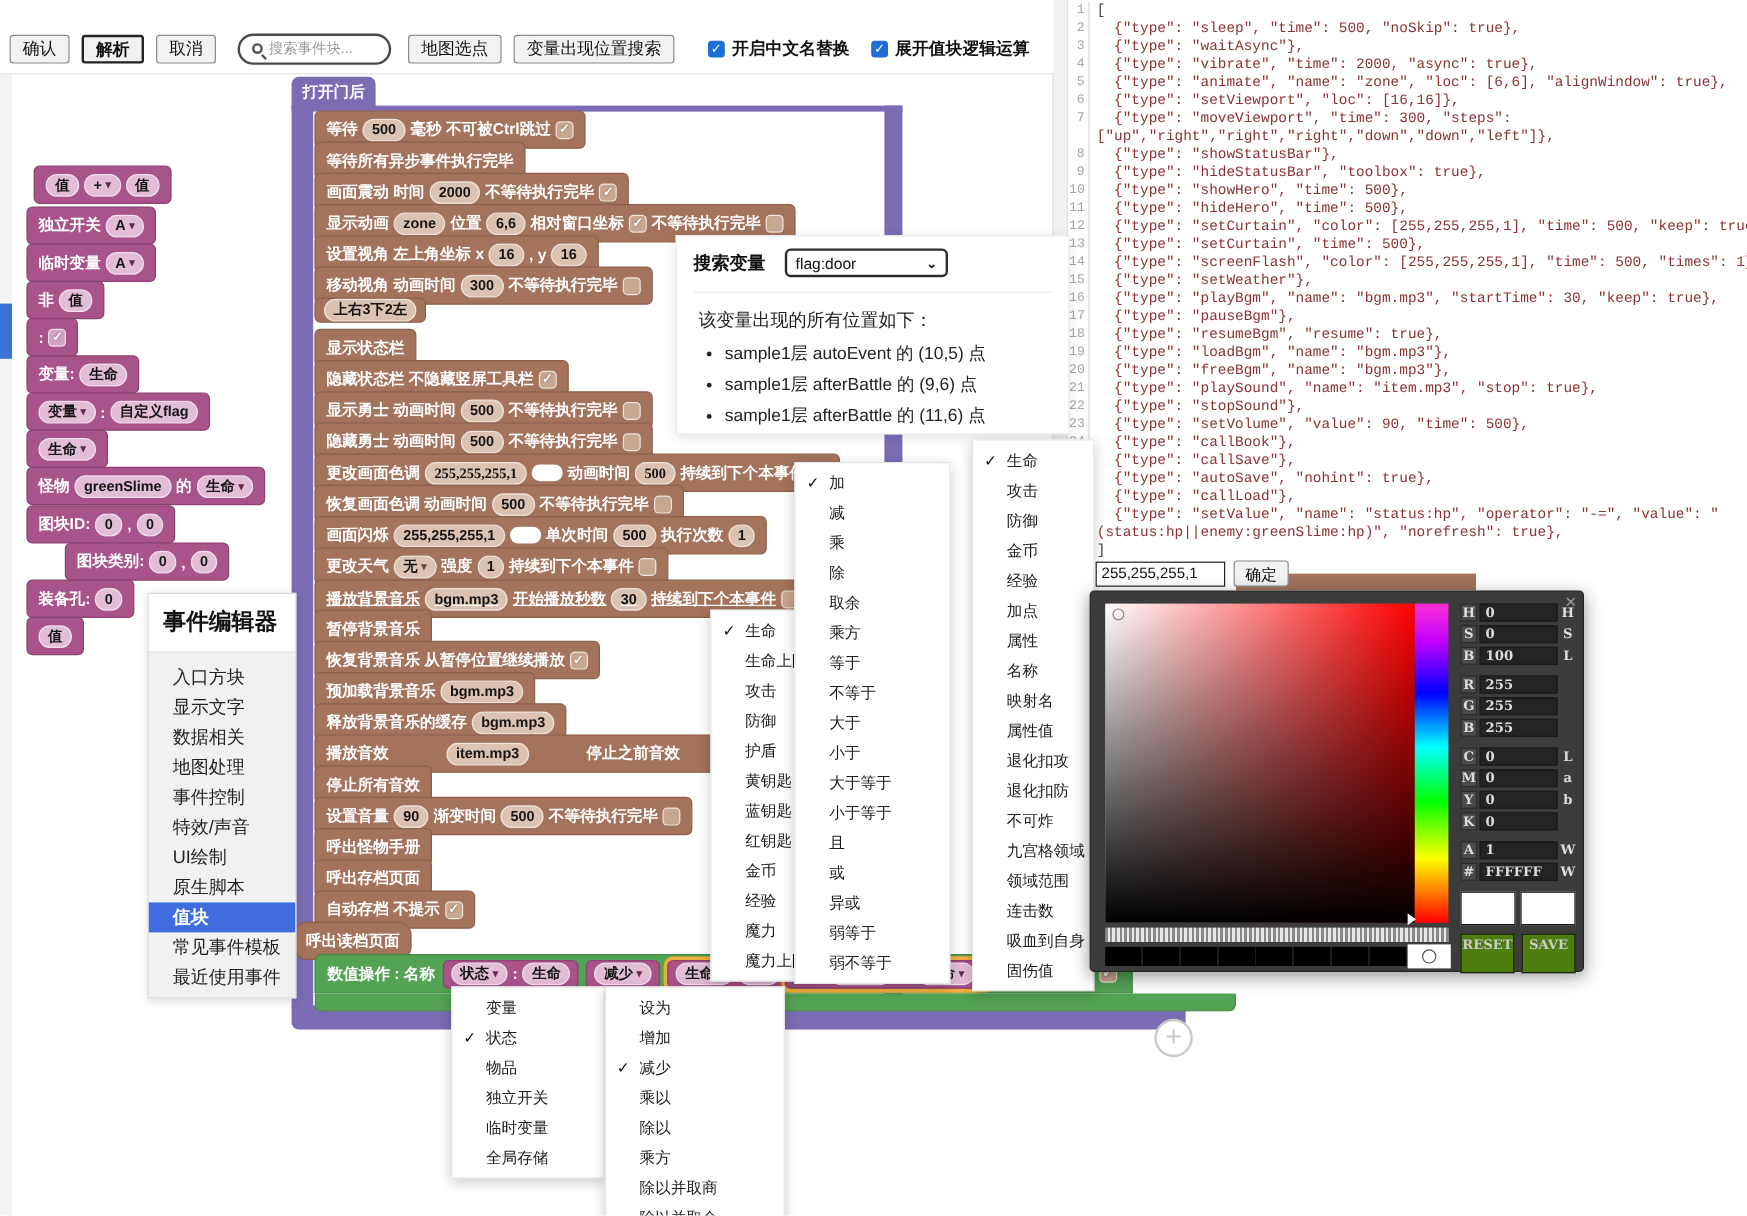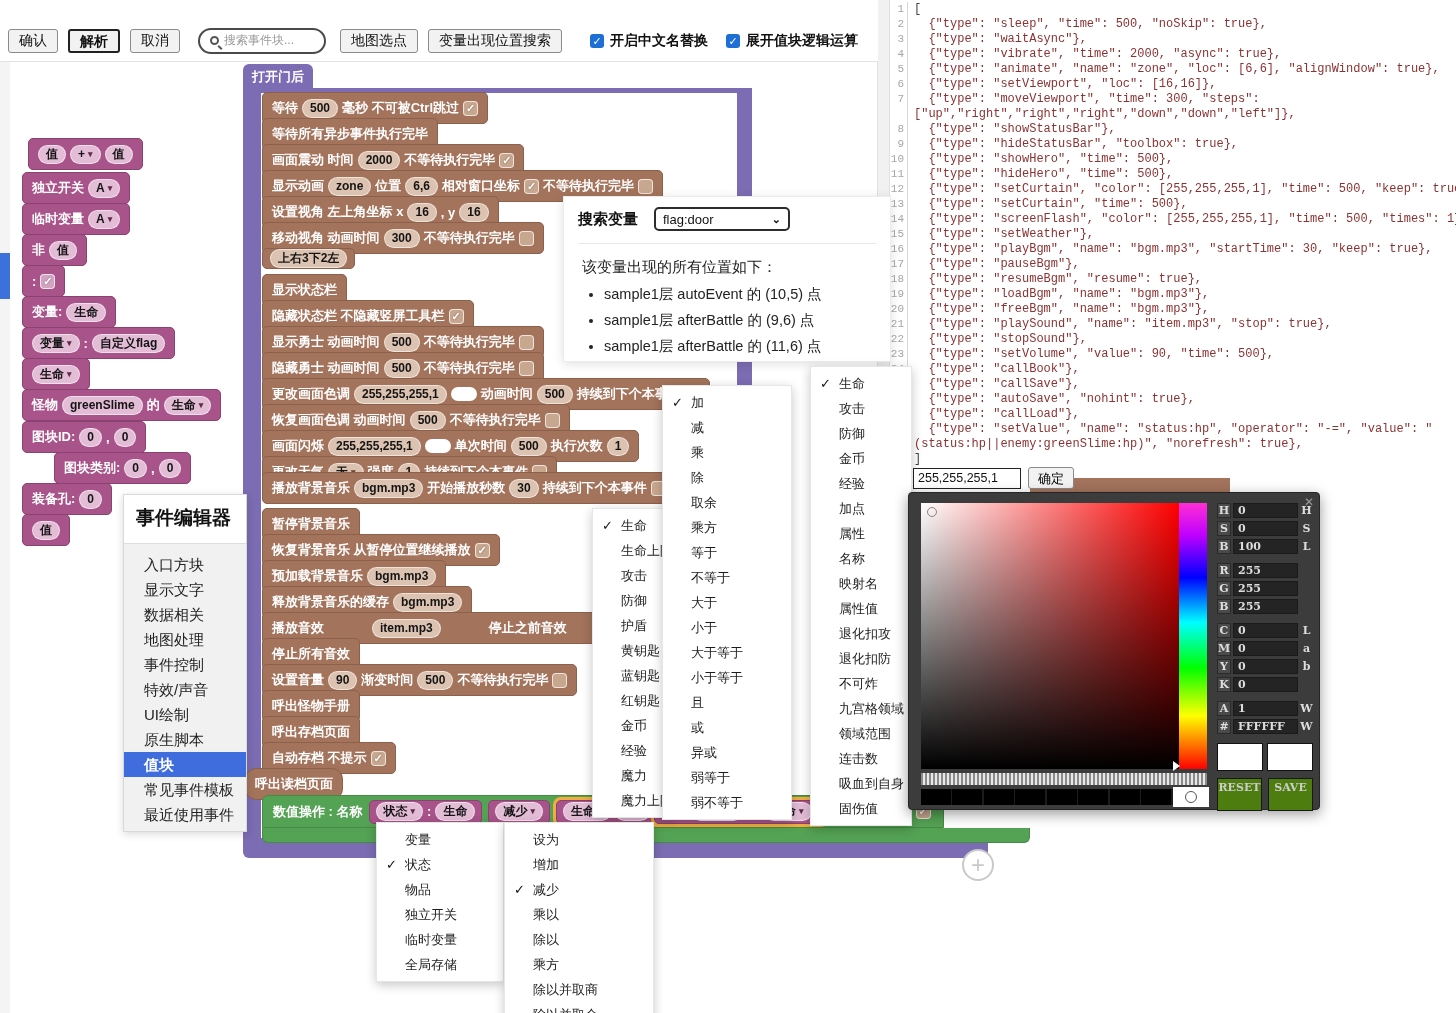--- a/index.html
+++ b/index.html
@@ -433,21 +433,21 @@
         <span class="fld">500</span>
         <span class="slbl">不等待执行完毕</span>
         <span class="cb"></span>
       </div>
       <div class="block brown" style="left: 262px; top: 352px;">
         <span class="slbl">隐藏勇士 动画时间</span>
         <span class="fld">500</span>
         <span class="slbl">不等待执行完毕</span>
         <span class="cb"></span>
       </div>
-      <div class="block brown" style="left: 262px; top: 378px;">
+      <div class="block brown" style="left: 262px; top: 378px; font-family: Liberation Serif, serif;">
         <span class="slbl">更改画面色调</span>
         <span class="fld">255,255,255,1</span>
         <span class="swatch"></span>
         <span class="slbl">动画时间</span>
         <span class="fld">500</span>
         <span class="slbl">持续到下个本事件</span>
         <span class="cb"></span>
       </div>
       <div class="block brown" style="left: 262px; top: 404px;">
         <span class="slbl">恢复画面色调 动画时间</span>
@@ -465,21 +465,21 @@
         <span class="fld">1</span>
       </div>
       <div class="block brown" style="left: 262px; top: 456px;">
         <span class="slbl">更改天气</span>
         <span class="fld">无<span class="caret">▾</span></span>
         <span class="slbl">强度</span>
         <span class="fld">1</span>
         <span class="slbl">持续到下个本事件</span>
         <span class="cb"></span>
       </div>
-      <div class="block brown" style="left: 262px; top: 472px;">
+      <div class="block brown" style="left: 262px; top: 483px; text-decoration: underline;">
         <span class="slbl">播放背景音乐</span>
         <span class="fld">bgm.mp3</span>
         <span class="slbl">开始播放秒数</span>
         <span class="fld">30</span>
         <span class="slbl">持续到下个本事件</span>
         <span class="cb"></span>
       </div>
       <div class="block brown" style="left: 262px; top: 508px;">
         <span class="slbl">暂停背景音乐</span>
       </div>

